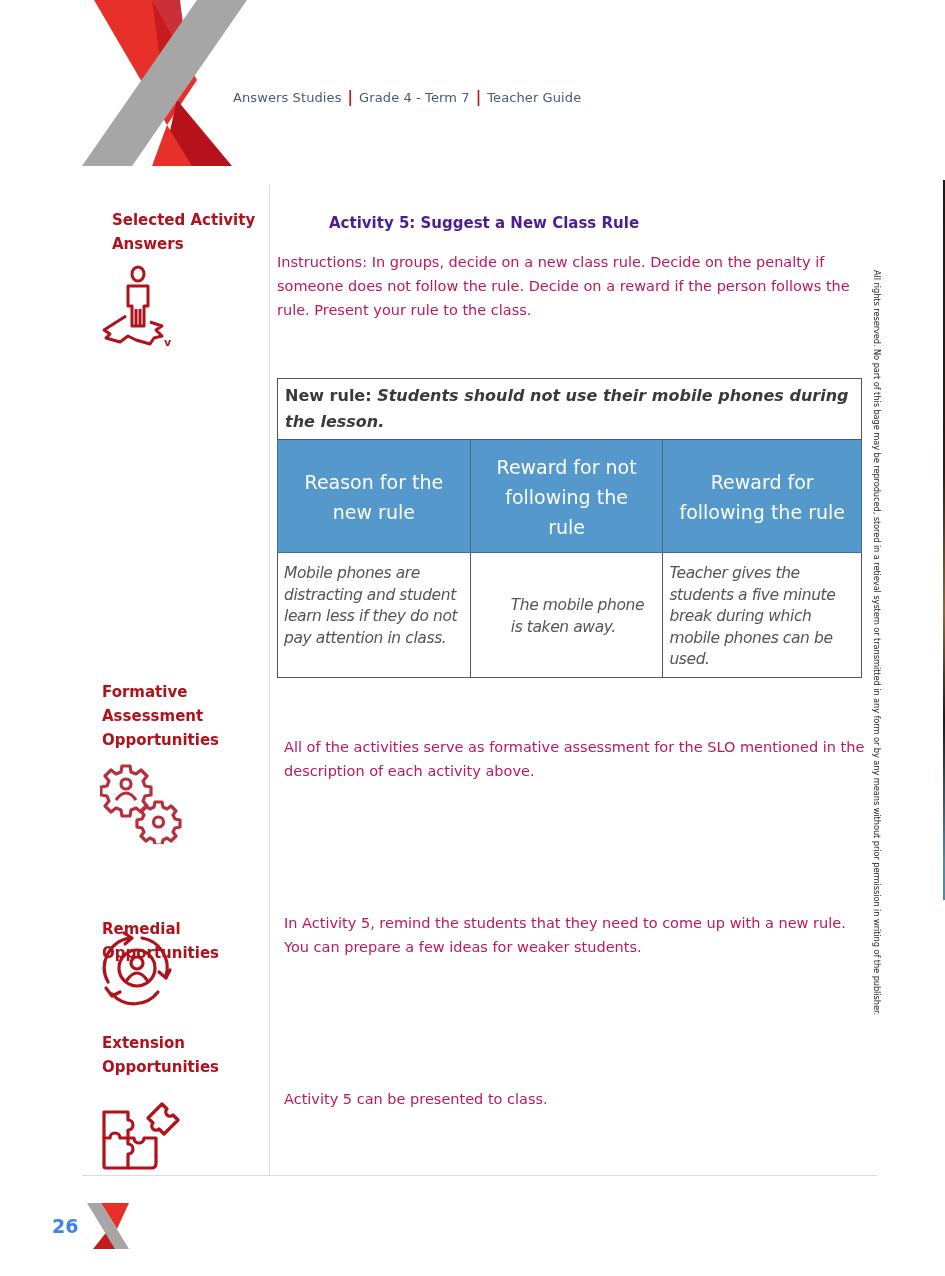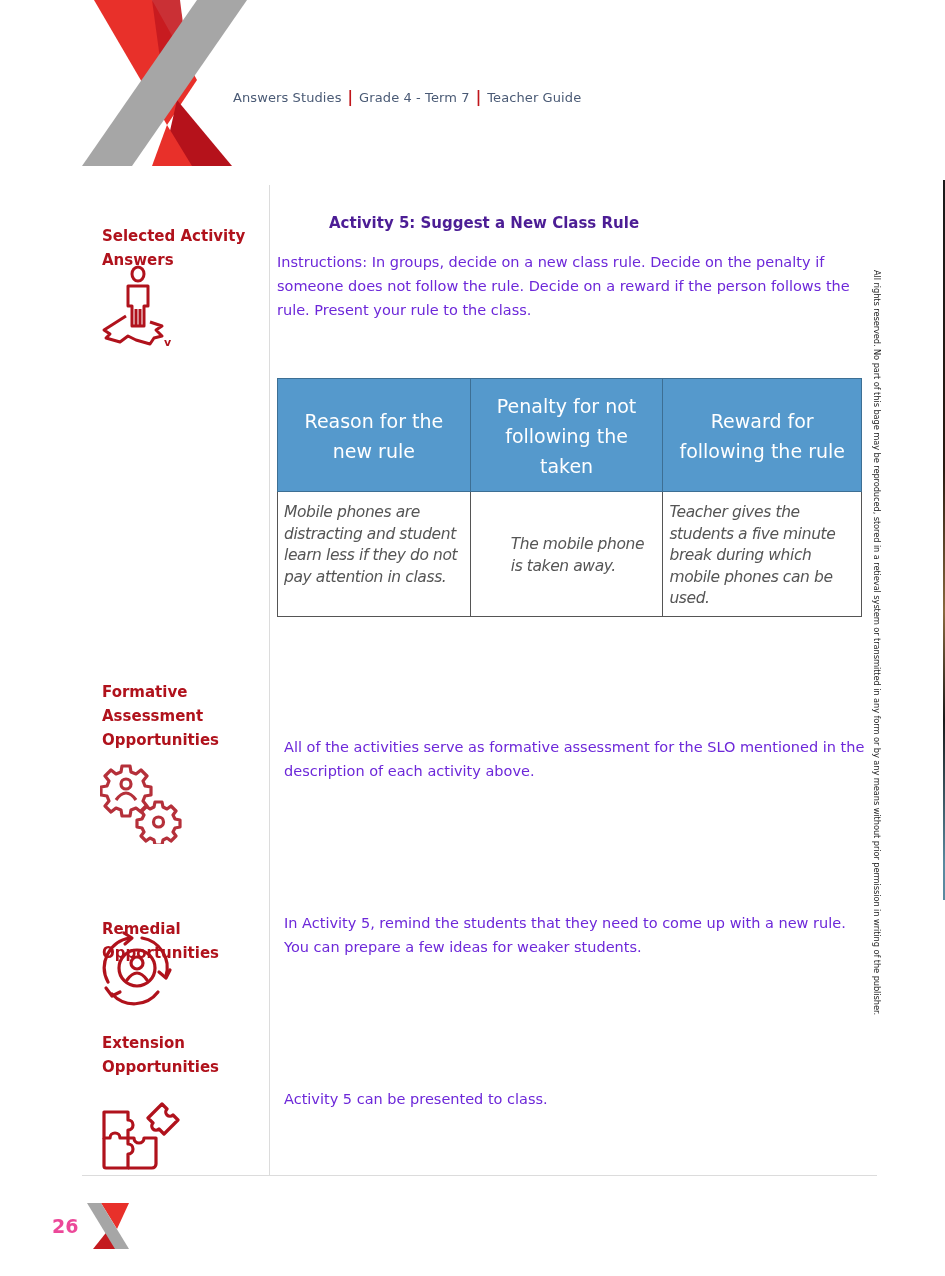--- a/index.html
+++ b/index.html
@@ -22,35 +22,35 @@
   .edge-strip { position: absolute; left: 943px; top: 180px; width: 2px; height: 720px; background: linear-gradient(#1b1b1b, #2a1a12 40%, #8a6a40 60%, #1a1a1a 75%, #5a8aa0 95%); }
   
   .side-label {
     position: absolute; left: 102px;
     font-size: 15px; font-weight: bold; color: #b0121c; line-height: 24px;
     font-family: "DejaVu Sans", sans-serif;
   }
   .side-icon { position: absolute; }
   
   .act-title { position: absolute; left: 329px; top: 214px; font-size: 15px; font-weight: bold; color: #4c1d95; }
-  .para { position: absolute; font-size: 14.5px; line-height: 24px; color: #6d28d9; }
+  .para { position: absolute; font-size: 14.5px; line-height: 24px; color: #be185d; }
   
   table.rule-table {
     position: absolute; left: 277px; top: 378px; width: 585px;
     border-collapse: collapse; font-size: 14px;
   }
   table.rule-table td, table.rule-table th { border: 1px solid #555; }
   .rule-cell { padding: 4px 7px; line-height: 26px; font-size: 16px; color: #3a3a3a; font-weight: bold; }
   .rule-cell i { font-weight: bold; }
   .th-cell { background: #5599cc; color: #ffffff; font-size: 19px; font-weight: normal; line-height: 30px; padding: 12px 16px 10px; text-align: center; border-color: #3d6f94 !important; }
   .td-cell { vertical-align: middle; font-style: italic; font-size: 15.5px; line-height: 21.5px; color: #555; padding: 10px 6px 6px; font-family: "DejaVu Sans", sans-serif; letter-spacing: -0.4px; }
   .td-cell.mid { vertical-align: top; padding-top: 42px; padding-left: 40px; }
   .td-cell.top { vertical-align: top; }
   
-  .page-num { position: absolute; left: 52px; top: 1215px; font-size: 19px; font-weight: bold; color: #ec4899; }
+  .page-num { position: absolute; left: 52px; top: 1215px; font-size: 19px; font-weight: bold; color: #3b82f6; }
   #footer-logo { position: absolute; left: 87px; top: 1203px; }
   .rotated {
     position: absolute; left: 870px; top: 270px;
     transform-origin: 0 0; transform: translateX(12px) rotate(90deg);
     font-size: 8.3px; color: #222; white-space: nowrap; letter-spacing: -0.1px;
   }
 </style>
 </head>
 <body>
 
@@ -63,43 +63,49 @@
 </svg>
 
 <div class="header-line">
   <span>Answers Studies</span><span class="sep">|</span><span>Grade 4 - Term 7</span><span class="sep">|</span><span>Teacher Guide</span>
 </div>
 
 <div class="vdiv"></div>
 <div class="hdiv"></div>
 <div class="edge-strip"></div>
 
-<div class="side-label" style="top:224px;">
+<div class="side-label" style="top:208px;margin-left:10px;">
   <div>Selected Activity</div>
   <div>Answers</div>
 </div>
 <svg class="side-icon" style="left:100px;top:264px;" width="78" height="86" viewBox="0 0 78 86">
   <g fill="none" stroke="#b0121c" stroke-width="3" stroke-linejoin="round">
     <ellipse cx="38" cy="10" rx="6" ry="7"></ellipse>
     <path d="M28 22 h20 v20 h-4 v20 h-12 v-20 h-4 z"></path>
     <line x1="36" y1="45" x2="36" y2="62"></line>
     <line x1="40" y1="45" x2="40" y2="62"></line>
     <path d="M26 52 L4 66 L10 70 L6 74 L20 78 L28 72 L36 76 L50 80 L54 74 L62 72 L56 66 L62 62 L50 58"></path>
   </g>
   <text x="64" y="82" font-size="11" fill="#b0121c" font-weight="bold" font-family="DejaVu Sans, sans-serif">v</text>
 </svg>
 
 <div class="act-title">Activity 5: Suggest a New Class Rule</div>
 <div class="para" style="left:277px;top:250px;width:590px;">Instructions: In groups, decide on a new class rule.  Decide on the penalty if someone does not follow the rule.  Decide on a reward if the person follows the rule.  Present your rule to the class.</div>
 
 <table class="rule-table">
   <tbody>
+      <tr>
+    <td colspan="3" class="rule-cell">
+      <span>New rule:</span>
+      <i>Students should not use their mobile phones during the lesson.</i>
+    </td>
+  </tr>
   <tr>
     <th class="th-cell" style="width:33%;">Reason for the new rule</th>
-    <th class="th-cell" style="width:33%;">Penalty for not following the taken</th>
+    <th class="th-cell" style="width:33%;">Reward for not following the rule</th>
     <th class="th-cell" style="width:34%;">Reward for following the rule</th>
   </tr>
   <tr>
     <td class="td-cell top">Mobile phones are distracting and student learn less if they do not pay attention in class.</td>
     <td class="td-cell mid">The mobile phone is taken away.</td>
     <td class="td-cell top">Teacher gives the students a five minute break during which mobile phones can be used.</td>
   </tr>
 </tbody>
   </table>
 

